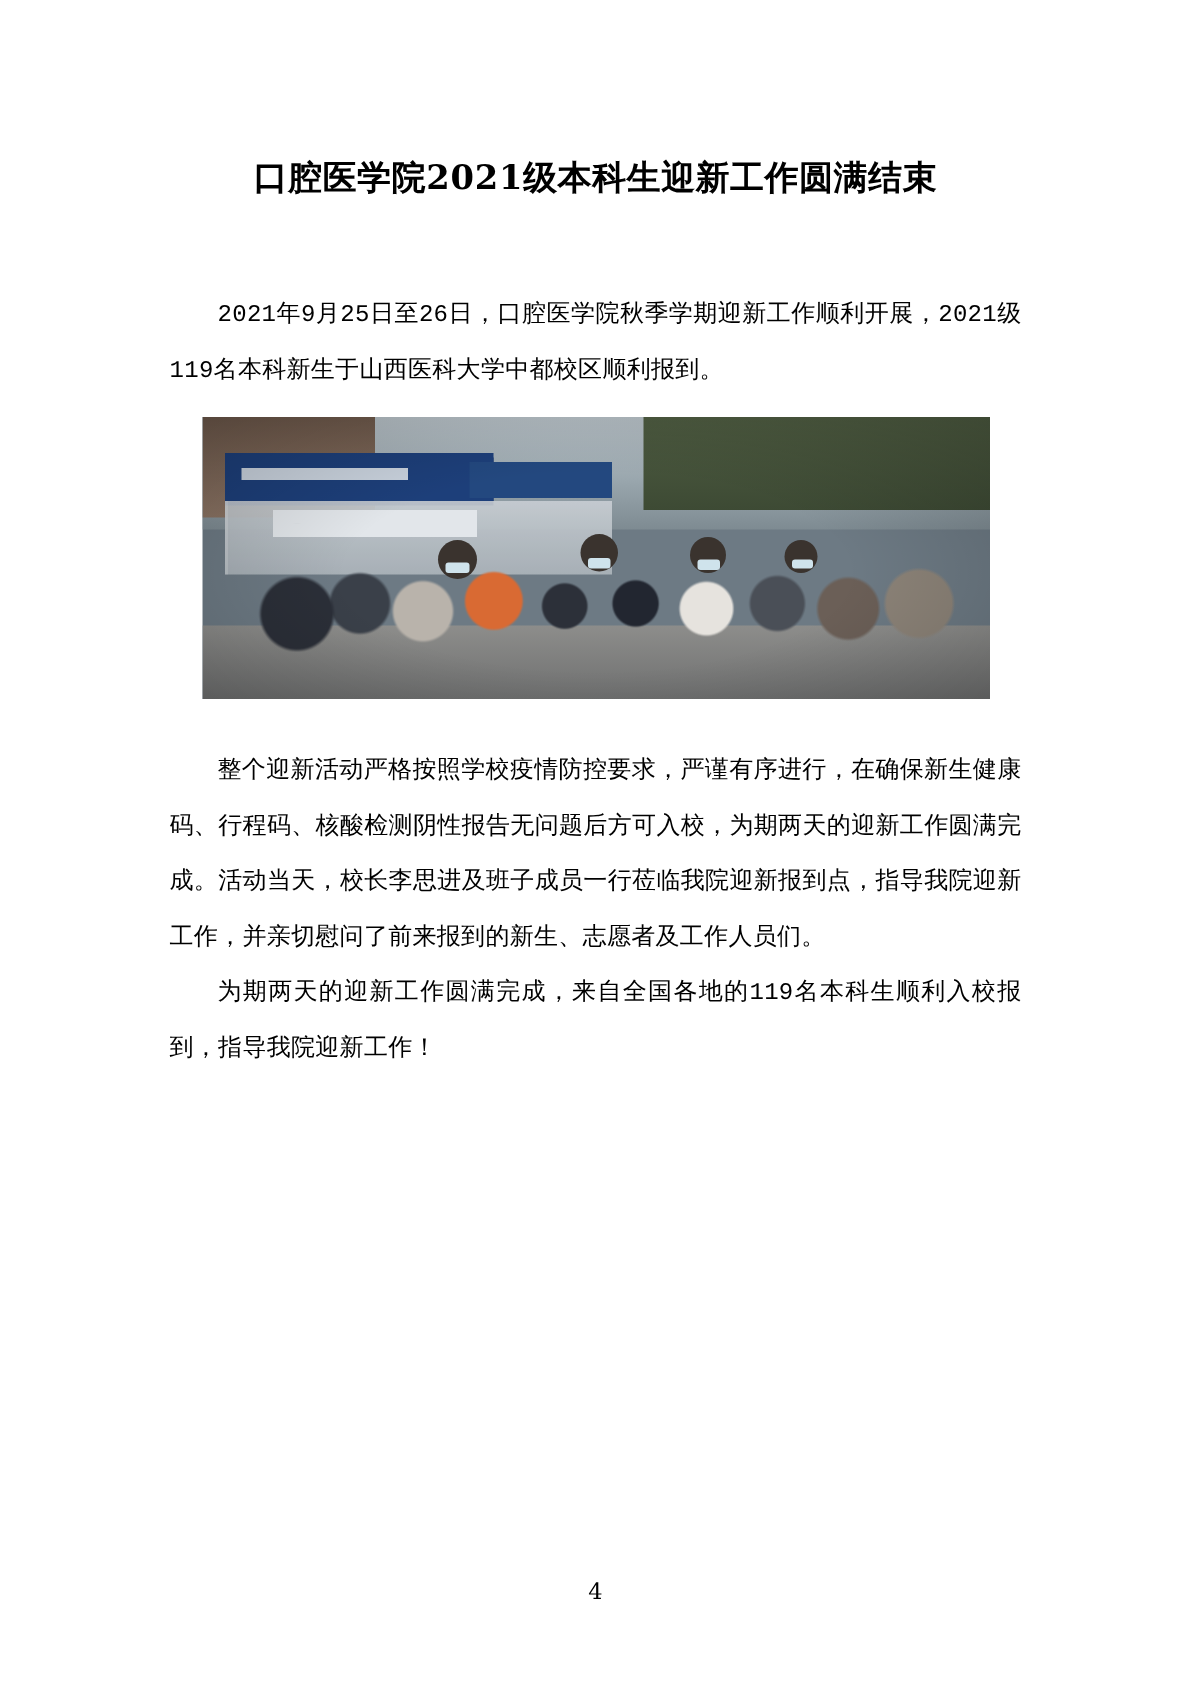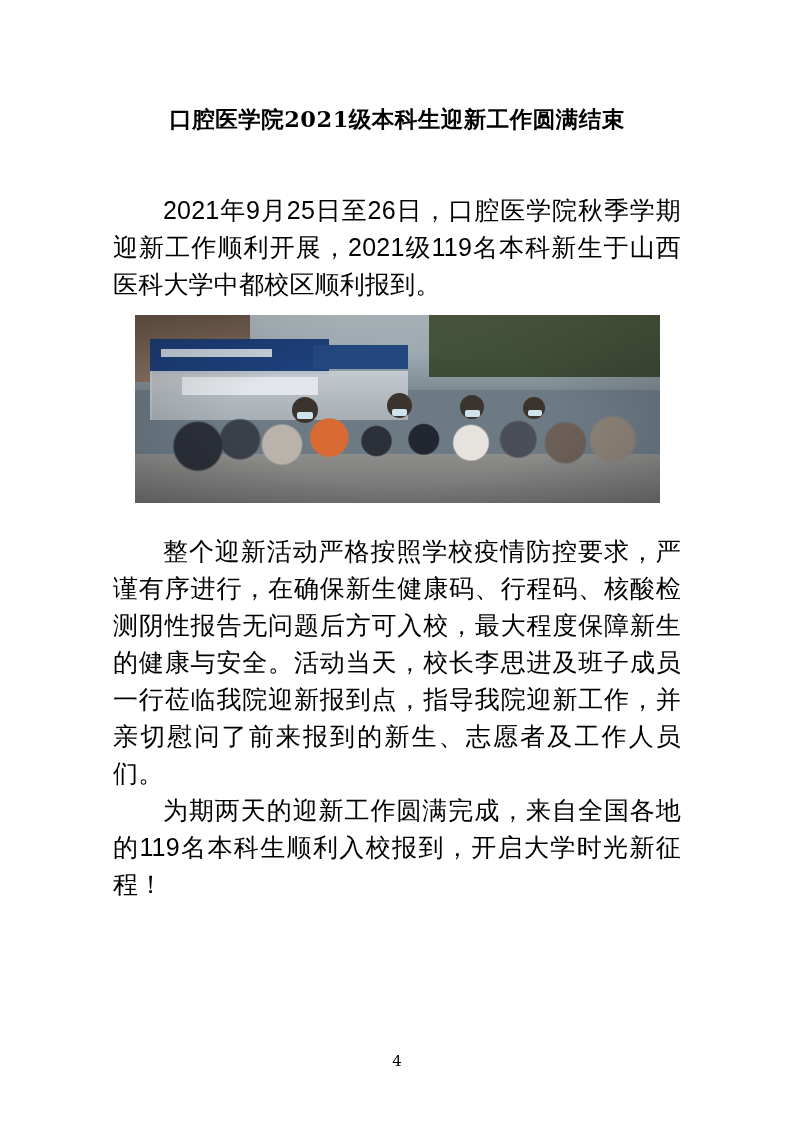--- a/index.html
+++ b/index.html
@@ -33,22 +33,22 @@
     font-family: "DejaVu Serif", "Liberation Serif", serif;
     font-weight: bold;
     font-size: 22.5px;
     line-height: 1.4;
     text-align: center;
     letter-spacing: 0.5px;
     margin: 0 0 0 0;
     padding-top: 14px;
   }
   .para {
-    font-family: Liberation Sans, sans-serif;
-    font-size: 25px;
+    font-family: Liberation Mono, monospace;
+    font-size: 16px;
     line-height: 37px;
     text-align: justify;
     text-justify: inter-ideograph;
     text-indent: 2em;
     margin: 0;
     letter-spacing: 0.2px;
   }
   .para-first {
     margin-top: 56px;
   }
@@ -176,22 +176,22 @@
         <div class="ph-head" style="left:48%; top:42%; width:25px; height:25px;"></div>
         <div class="ph-mask" style="left:49%; top:50%; width:15px; height:7px;"></div>
         <div class="ph-head" style="left:62%; top:43%; width:24px; height:24px;"></div>
         <div class="ph-mask" style="left:63%; top:51%; width:15px; height:7px;"></div>
         <div class="ph-head" style="left:74%; top:44%; width:22px; height:22px;"></div>
         <div class="ph-mask" style="left:75%; top:51%; width:14px; height:6px;"></div>
         <div class="ph-vignette"></div>
       </div>
     </div>
 
-    <p class="para para-after-img">整个迎新活动严格按照学校疫情防控要求，严谨有序进行，在确保新生健康码、行程码、核酸检测阴性报告无问题后方可入校，最大程度保障新生的健康与安全。活动当天，校长李思进及班子成员一行莅临我院迎新报到点，指导我院迎新工作，并亲切慰问了前来报到的新生、志愿者及工作人员们。</p>
+    <p class="para para-after-img">整个迎新活动严格按照学校疫情防控要求，严谨有序进行，在确保新生健康码、行程码、核酸检测阴性报告无问题后方可入校，为期两天的迎新工作圆满完成。活动当天，校长李思进及班子成员一行莅临我院迎新报到点，指导我院迎新工作，并亲切慰问了前来报到的新生、志愿者及工作人员们。</p>
 
 
-    <p class="para">为期两天的迎新工作圆满完成，来自全国各地的119名本科生顺利入校报到，开启大学时光新征程！</p>
+    <p class="para">为期两天的迎新工作圆满完成，来自全国各地的119名本科生顺利入校报到，指导我院迎新工作！</p>
 
   </div>
 
   <div class="page-number">4</div>
 
 </div>
 
 </body></html>

